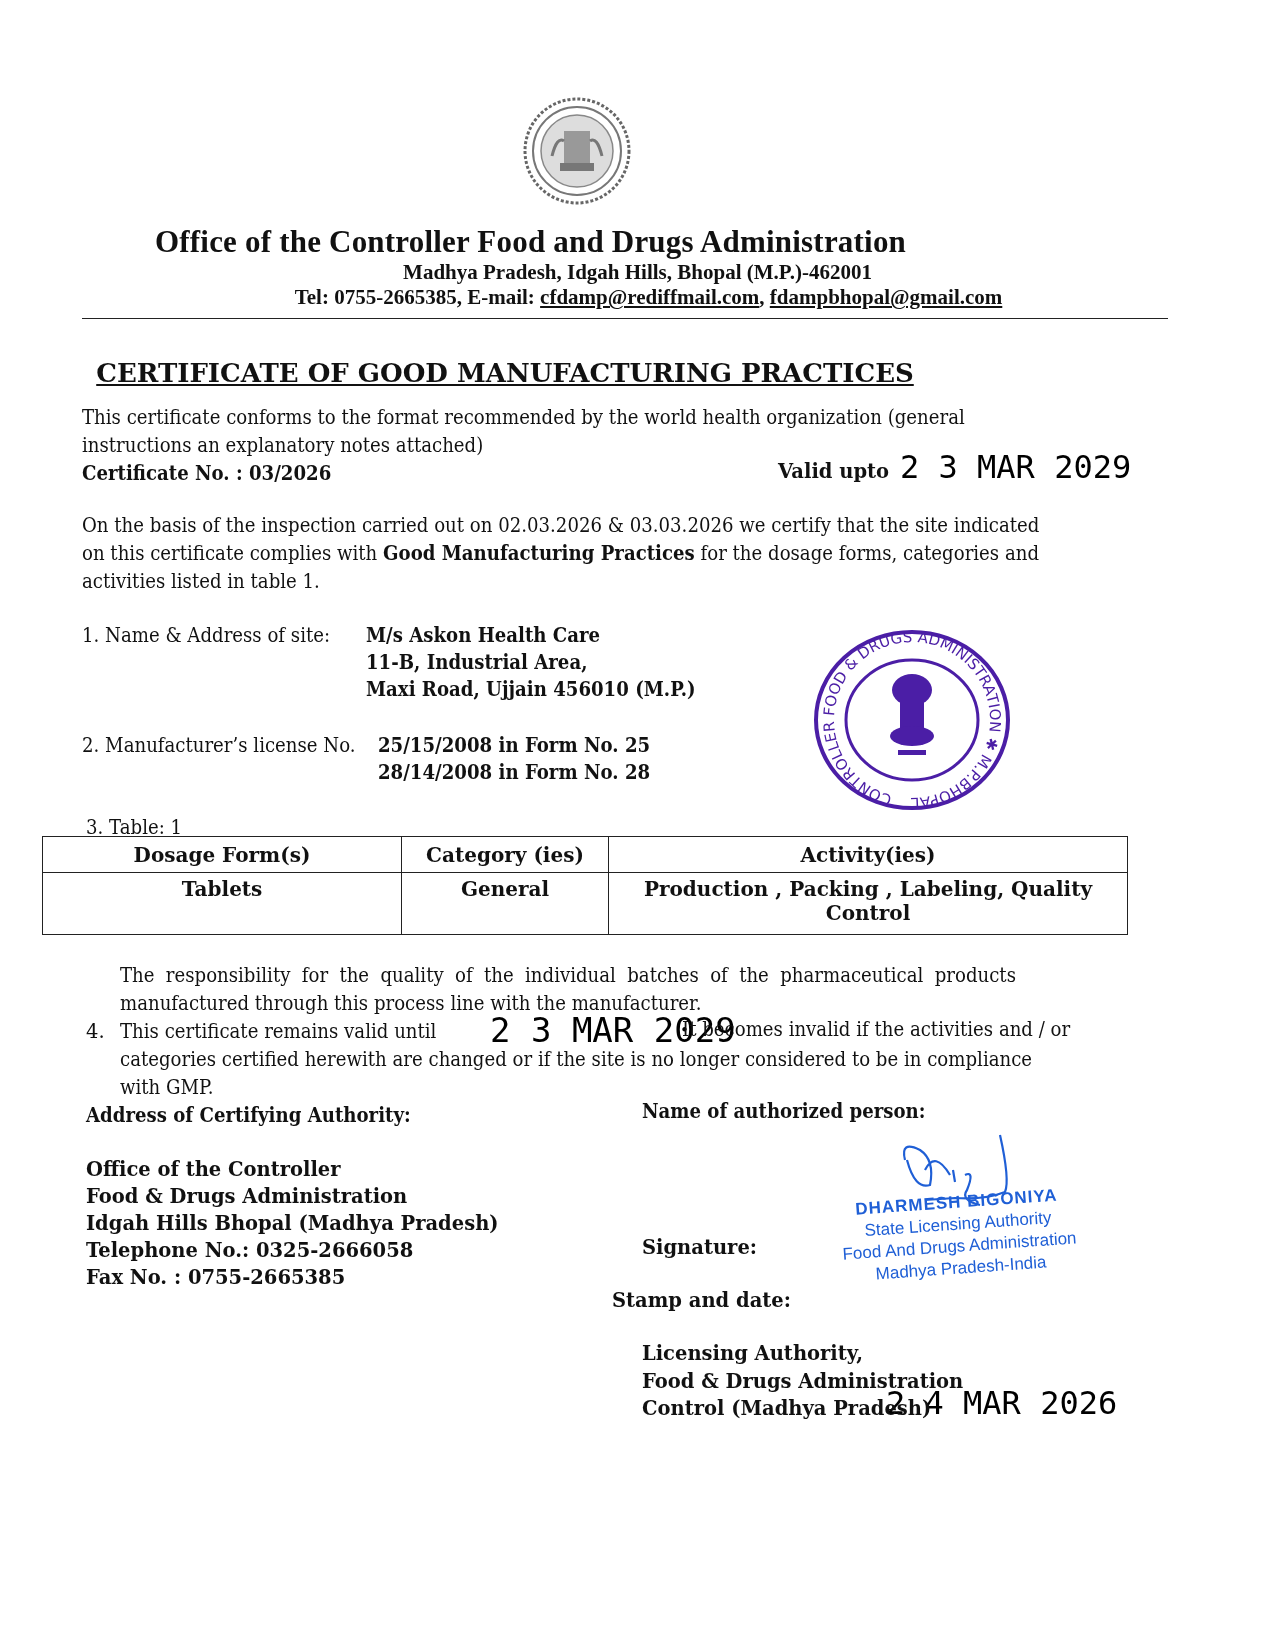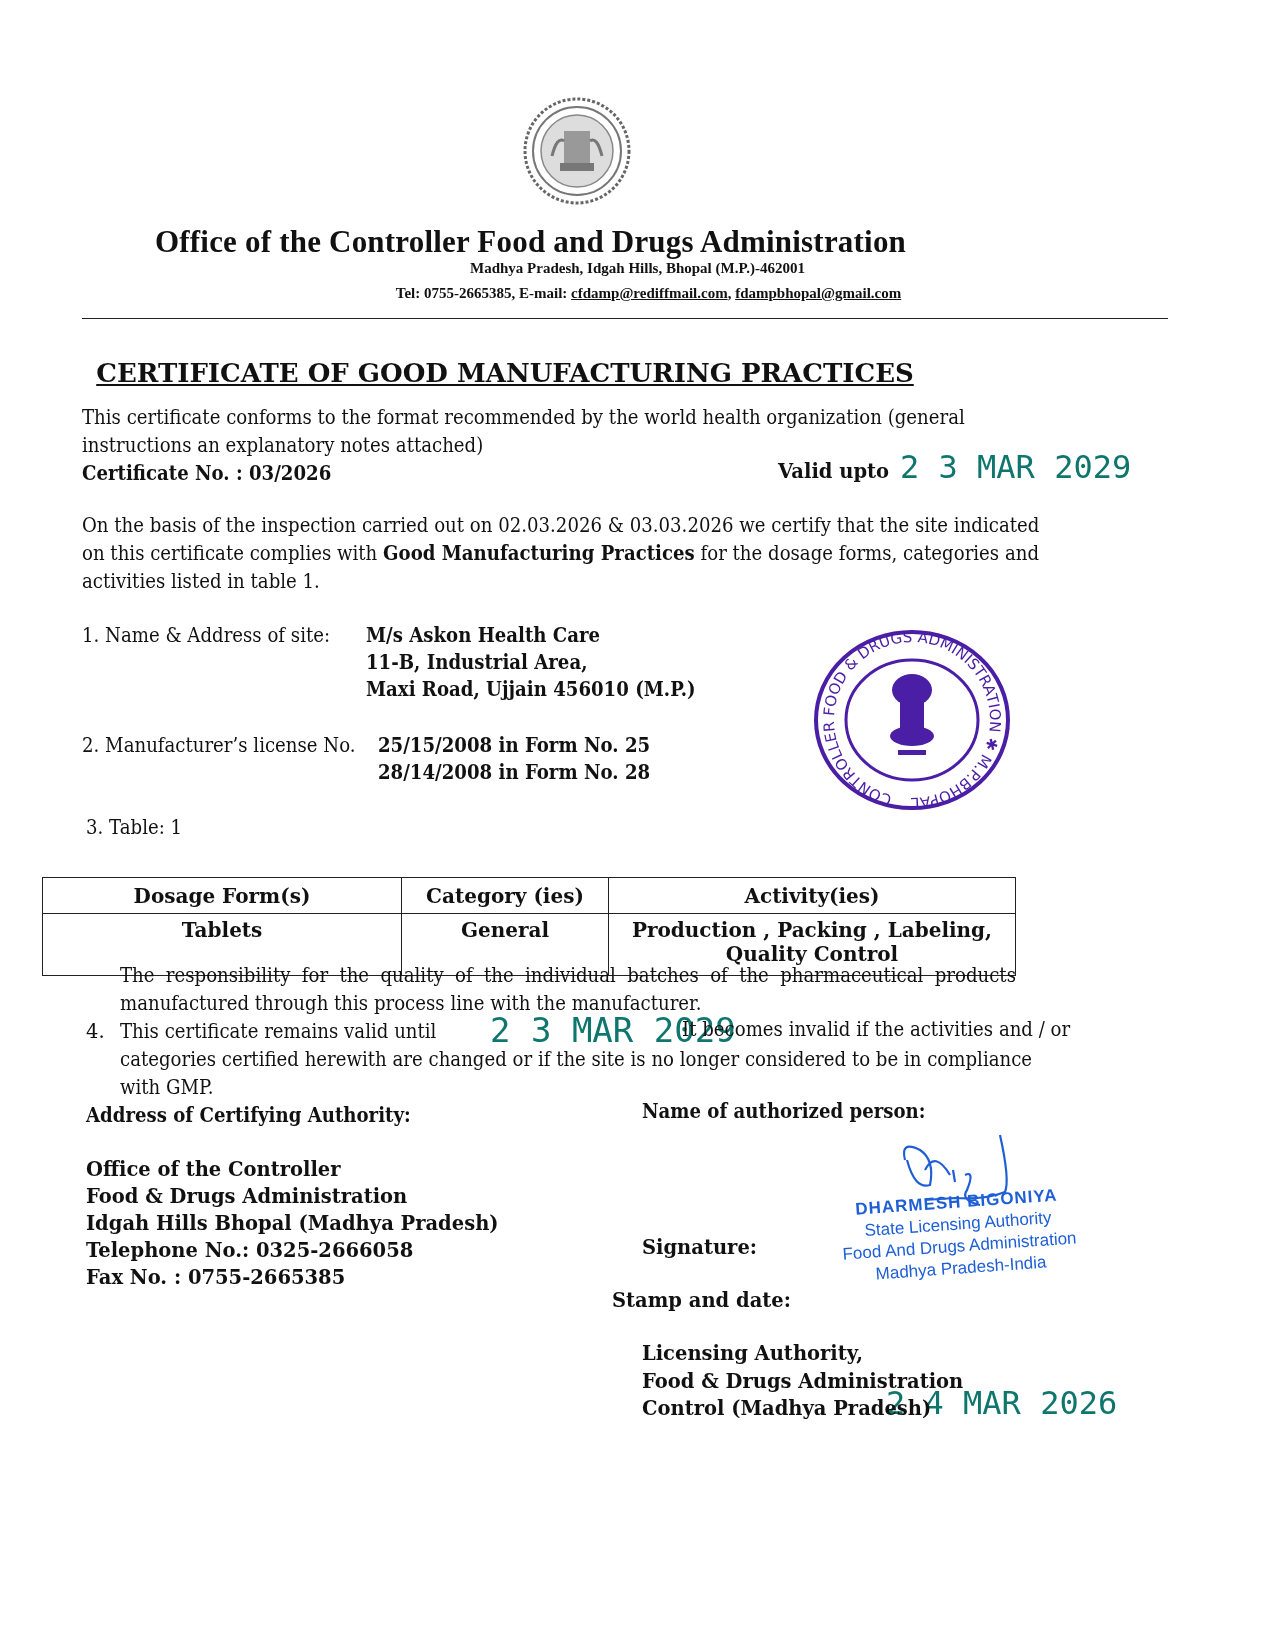--- a/index.html
+++ b/index.html
@@ -1,26 +1,26 @@
 <!DOCTYPE html>
 <html><head>
 <meta charset="utf-8">
 <style>
   html,body{margin:0;padding:0;background:#fff;}
   body{width:1275px;height:1650px;position:relative;overflow:hidden;font-family:"Liberation Serif",serif;color:#111;}
   .abs{position:absolute;}
   .emblem{left:522px;top:96px;width:110px;height:110px;}
   .hdr-title{left:0;width:1061px;top:224px;text-align:center;font-size:31px;font-weight:bold;letter-spacing:0.2px;}
-  .hdr-line{left:0;width:1275px;text-align:center;font-size:15px;font-weight:bold;}
+  .hdr-line{left:0;width:1275px;text-align:center;font-size:21px;font-weight:bold;}
   .hdr-rule{left:82px;width:1086px;top:318px;border-top:1.5px solid #222;}
   .doc-title{left:0;width:1010px;top:358px;text-align:center;font-size:26px;font-weight:bold;text-decoration:underline;font-family:"DejaVu Serif",serif;letter-spacing:0px;}
   .txt{font-family:"DejaVu Serif",serif;font-size:19.5px;line-height:28px;}
   .condensed{transform:scaleX(0.93);transform-origin:left top;}
   .b{font-weight:bold;}
-  .stamp-date{color:#0f766e;font-family:"DejaVu Sans Mono",monospace;}
+  .stamp-date{color:#000000;font-family:"DejaVu Sans Mono",monospace;}
   table.t1{border-collapse:collapse;font-family:"DejaVu Serif",serif;font-size:20px;}
   table.t1 td{border:1.5px solid #222;text-align:center;font-weight:bold;}
   .sig-blue{color:#1f5fd6;font-family:"Liberation Sans",sans-serif;}
 </style>
 </head>
 <body>
 
 <div class="abs emblem">
   <svg width="110" height="110" viewBox="0 0 110 110">
     <circle cx="55" cy="55" r="52" fill="none" stroke="#666" stroke-width="3" stroke-dasharray="3 2"></circle>
@@ -80,21 +80,21 @@
     <g fill="#4b1ea6">
       <ellipse cx="100" cy="62" rx="20" ry="16"></ellipse>
       <rect x="88" y="72" width="24" height="28"></rect>
       <ellipse cx="100" cy="108" rx="22" ry="10"></ellipse>
       <rect x="86" y="122" width="28" height="5"></rect>
     </g>
   </svg>
 </div>
 
 <div class="abs txt condensed" style="left:86px;top:814px;">3. Table: 1</div>
-<table class="abs t1" style="left:42px;top:836px;width:974px;margin-top:41px;">
+<table class="abs t1" style="left:42px;top:836px;width:1086px;">
   <tbody>
       <tr style="height:36px;">
     <td style="width:356px;">Dosage Form(s)</td>
     <td style="width:204px;">Category (ies)</td>
     <td>Activity(ies)</td>
   </tr>
   <tr style="height:62px;vertical-align:top;padding-left:44px;">
     <td style="padding-top:4px;">Tablets</td>
     <td style="padding-top:4px;">General</td>
     <td style="padding-top:4px;">Production , Packing , Labeling, Quality Control</td>

